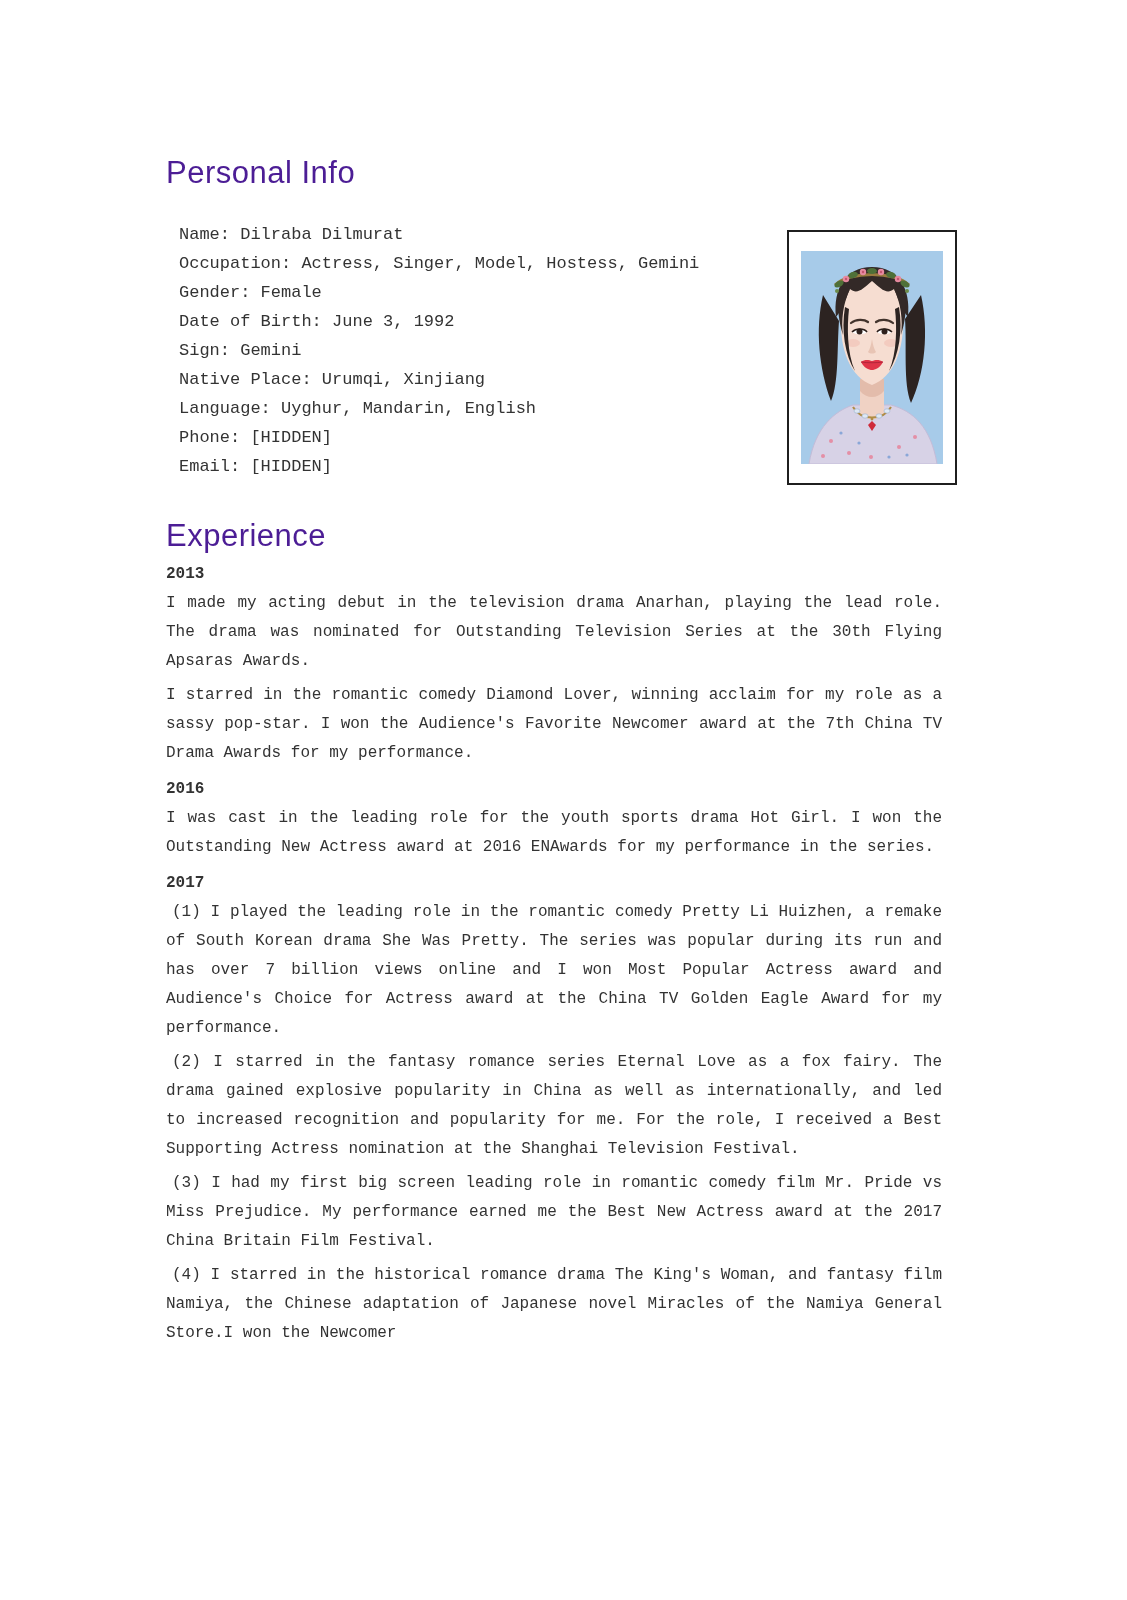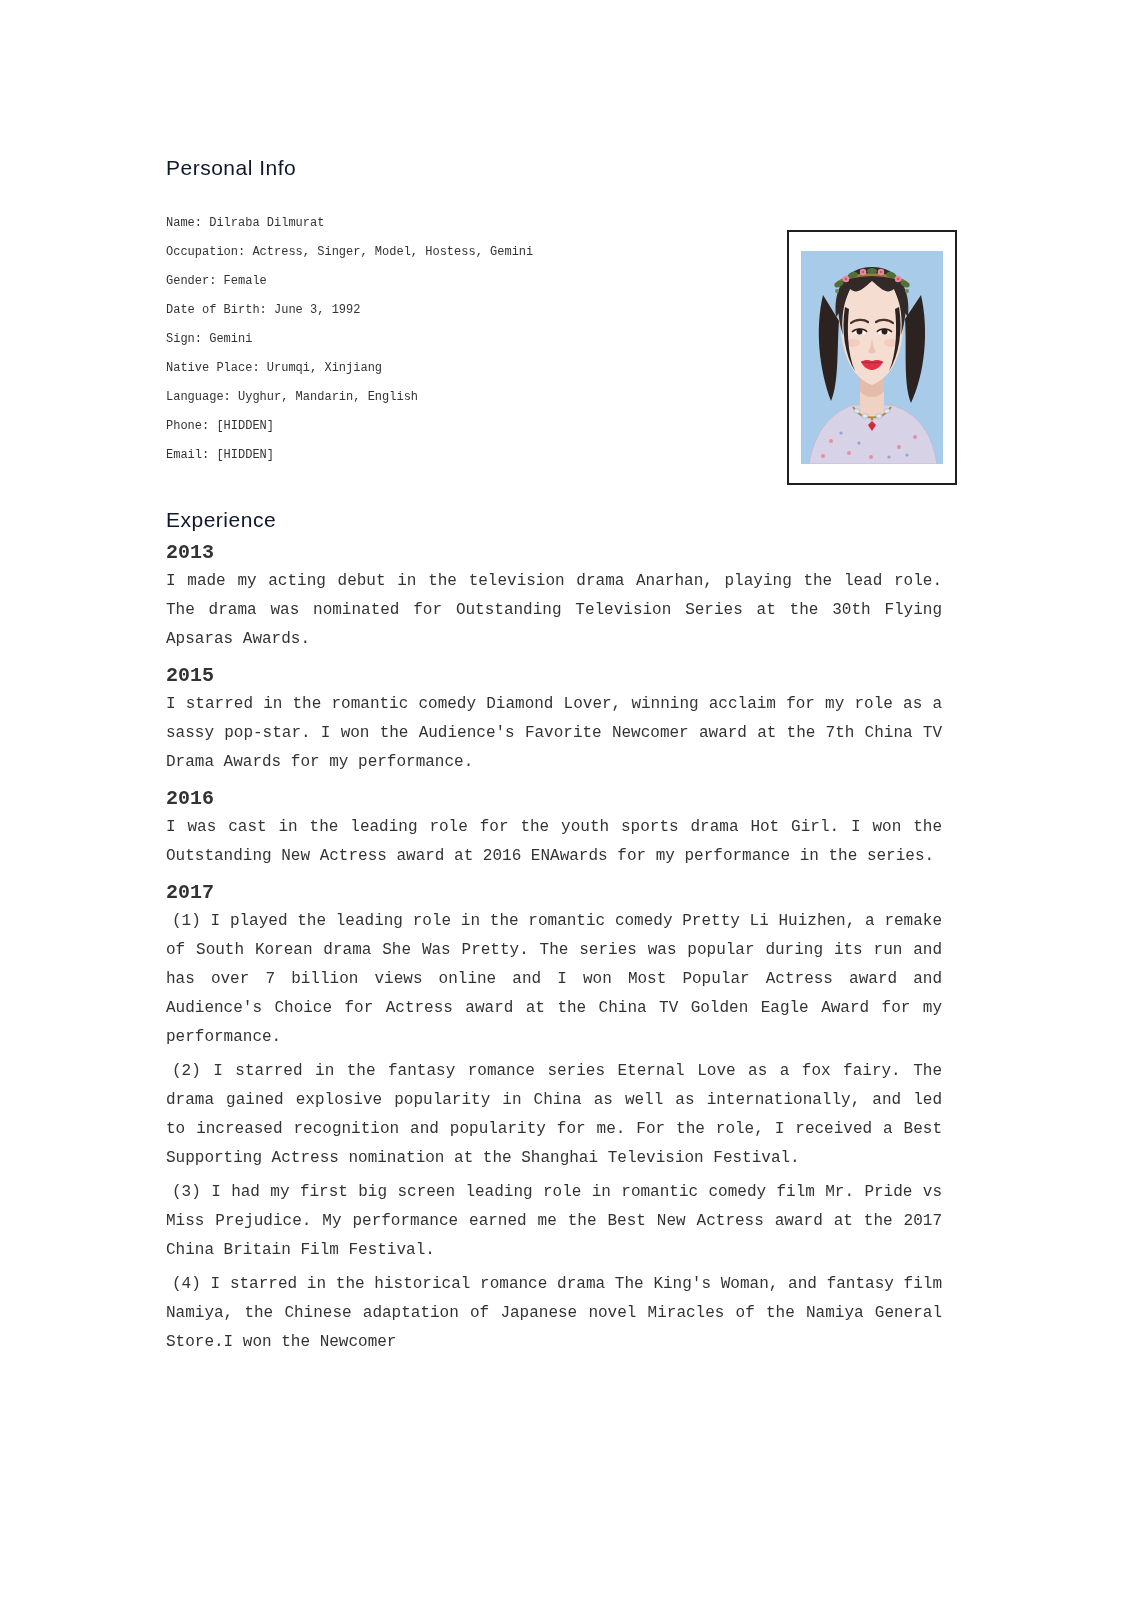--- a/index.html
+++ b/index.html
@@ -10,31 +10,31 @@
     overflow:hidden;
     font-family:"Liberation Mono","DejaVu Sans Mono",monospace;
     color:#333333;
   }
   .content{
     position:absolute;left:166px;top:0;width:776px;
   }
   .section-title{
     font-family:"Liberation Sans","DejaVu Sans",sans-serif;
     font-weight:400;
-    font-size:21px;line-height:1.1;
-    color:#0f172a;
+    font-size:31px;line-height:1.1;
+    color:#4c1d95;
     margin:0;
     letter-spacing:0.5px;
   }
   #personal-title{padding-top:156px;margin-bottom:30px;}
-  .info-list{font-size:12px;line-height:29px;}
+  .info-list{font-size:17px;line-height:29px;margin-left:13px;}
   .info-line{white-space:nowrap;}
   #experience-title{margin-top:38px;}
   .year{
-    font-size:20px;line-height:29px;
+    font-size:16px;line-height:29px;
     font-weight:bold;color:#333333;
     margin:7px 0 0 0;
   }
   .entry p{
     margin:0 0 5px 0;
     font-size:16px;line-height:29px;
     text-align:justify;
   }
   .entry p.num{text-indent:6px;}
   
@@ -74,21 +74,20 @@
     <section>
       <h1 class="section-title" id="experience-title">Experience</h1>
 
       <div class="entry">
         <h2 class="year">2013</h2>
         <p>I made my acting debut in the television drama Anarhan, playing the lead role. The drama was nominated for Outstanding Television Series at the 30th Flying Apsaras Awards.</p>
       </div>
 
 
       <div class="entry">
-        <h2 class="year">2015</h2>
         <p>I starred in the romantic comedy Diamond Lover, winning acclaim for my role as a sassy pop-star. I won the Audience's Favorite Newcomer award at the 7th China TV Drama Awards for my performance.</p>
       </div>
 
       <div class="entry">
         <h2 class="year">2016</h2>
         <p>I was cast in the leading role for the youth sports drama Hot Girl. I won the Outstanding New Actress award at 2016 ENAwards for my performance in the series.</p>
       </div>
 
       <div class="entry">
         <h2 class="year">2017</h2>

